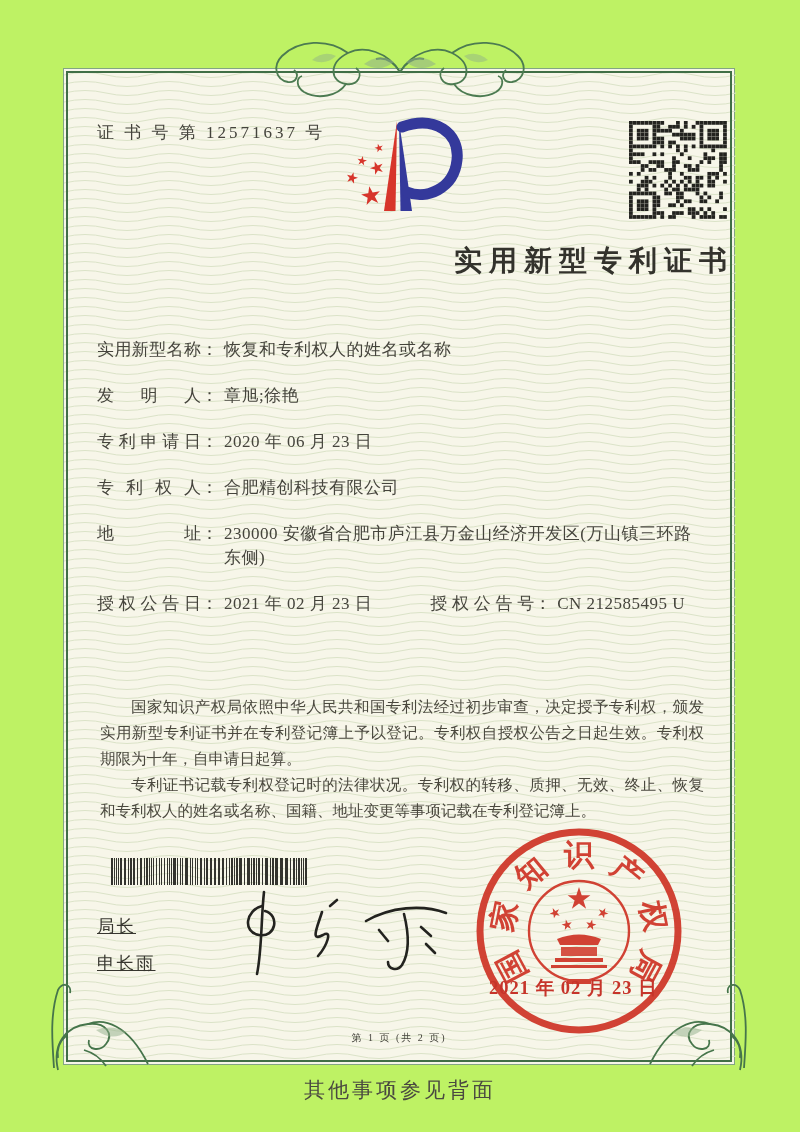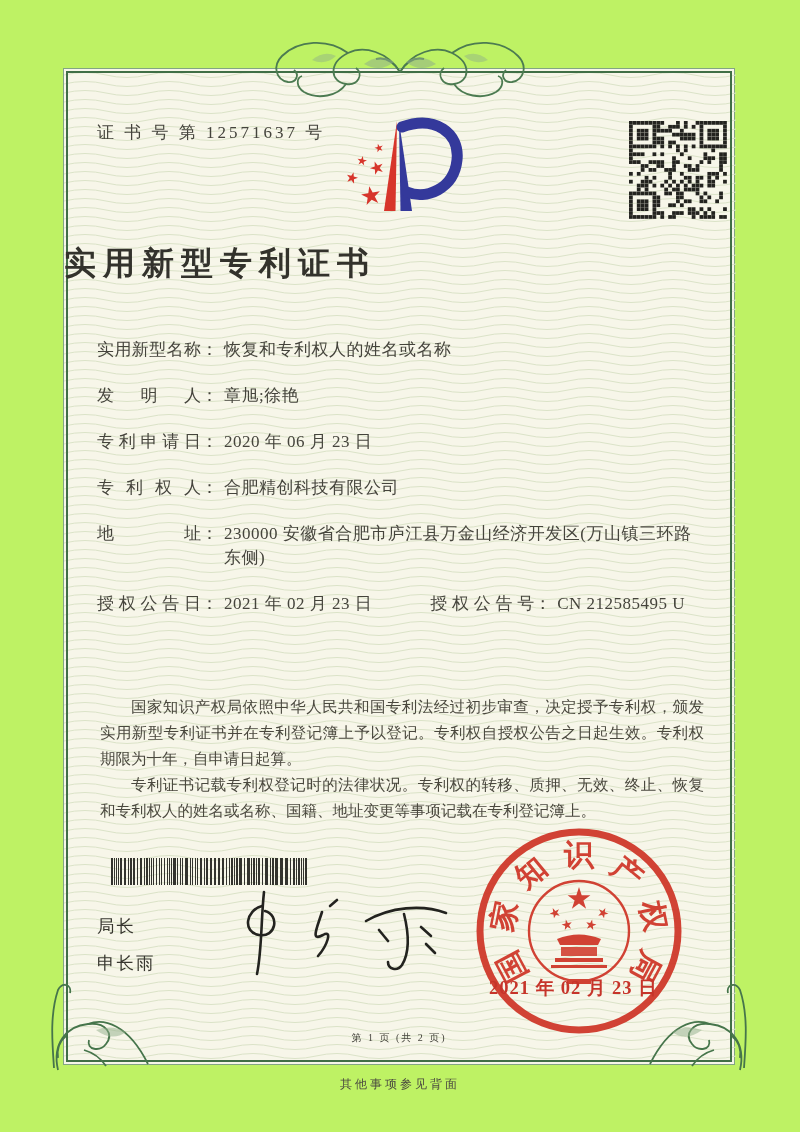--- a/index.html
+++ b/index.html
@@ -13,46 +13,46 @@
   .waves{position:absolute;left:0;top:0;z-index:0;}
   .content{position:absolute;left:0;top:0;width:100%;height:100%;z-index:2;}
   
   .flourish-top{position:absolute;left:268px;top:30px;z-index:4;}
   .corner-bl{position:absolute;left:44px;top:980px;z-index:4;}
   .corner-br{position:absolute;left:634px;top:980px;z-index:4;}
   
   .cert-no{position:absolute;left:33px;top:52px;font-size:17px;letter-spacing:3px;color:#44433c;}
   .logo{position:absolute;left:263px;top:44px;}
   .qr{position:absolute;left:565px;top:52px;}
-  .title{position:absolute;left:0;top:173px;width:100%;text-align:left;
-         font-size:32px;font-weight:600;letter-spacing:7px;color:#33322c;}
+  .title{position:absolute;left:0;top:173px;width:100%;text-align:right;
+         font-size:28px;font-weight:600;letter-spacing:7px;color:#33322c;}
   
   .fields{position:absolute;left:33px;top:269px;width:610px;font-size:17px;line-height:24px;color:#45443c;}
   .frow{margin-bottom:22px;white-space:nowrap;}
   .flabel{display:inline-block;width:104px;text-align:justify;text-align-last:justify;vertical-align:top;}
   .fcolon{display:inline-block;width:17px;vertical-align:top;}
   .fvalue{display:inline-block;margin-left:6px;vertical-align:top;letter-spacing:0.5px;}
   .fvalue.wrap{max-width:480px;white-space:normal;}
   .pair2{display:inline-block;margin-left:58px;}
   
   .paras{position:absolute;left:36px;top:601px;width:604px;font-size:15.5px;
          line-height:26px;color:#4a483e;text-align:justify;margin-top:24px;}
   .paras p{margin:0;text-indent:2em;}
   
   .barcode{position:absolute;left:47px;top:789px;}
   .director{position:absolute;left:33px;top:845px;font-size:17.5px;color:#37362f;letter-spacing:2px;}
-  .director div{margin-bottom:13px;}
+  .director div{margin-bottom:13px;text-decoration:underline;}
   .signature{position:absolute;left:150px;top:815px;z-index:3;}
   .seal{position:absolute;left:405px;top:752px;z-index:3;opacity:.95;}
   .seal-date{position:absolute;left:425px;top:906px;z-index:5;font-size:18.5px;font-weight:600;
              color:#c6342a;letter-spacing:1px;}
   .page-indicator{position:absolute;left:0;top:962px;width:100%;text-align:center;
                   font-size:10px;letter-spacing:2px;color:#45443c;}
   .back-note{position:absolute;left:0;top:1076px;width:100%;text-align:center;
-             font-size:12px;letter-spacing:3px;color:#4a4940;z-index:2;}
+             font-size:21px;letter-spacing:3px;color:#4a4940;z-index:2;}
 </style>
 </head>
 <body>
 
 <div class="page">
 
   <div class="frame">
     <svg class="waves" width="672" height="992">
         <g id="wavegroup" fill="none" stroke="#dbe3c8" stroke-width="1">
           <path d="M0 6 q21 -5 42 0 t 42 0 t 42 0 t 42 0 t 42 0 t 42 0 t 42 0 t 42 0 t 42 0 t 42 0 t 42 0 t 42 0 t 42 0 t 42 0 t 42 0 t 42 0 t 42 0"></path>

